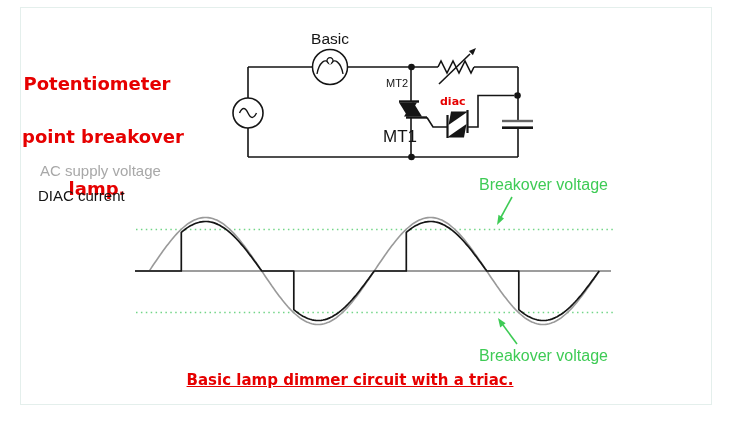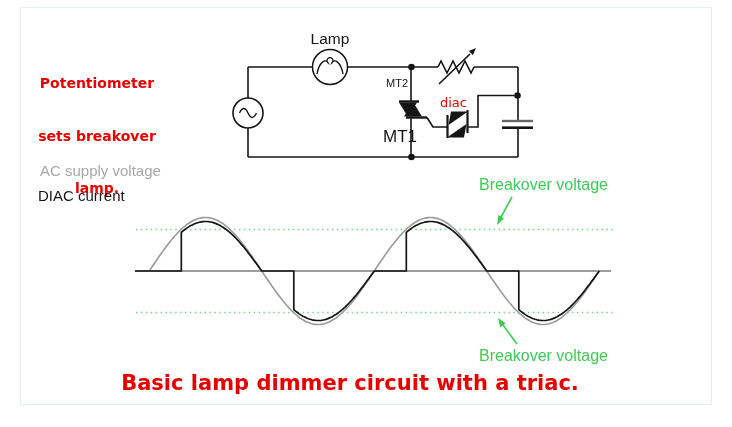--- a/index.html
+++ b/index.html
@@ -5,34 +5,34 @@
   :root{
     --red:#e60000; --green:#3ecb55; --green-dot:#72d587;
     --gray-wave:#9a9a9a; --gray-label:#a8a8a8; --ink:#151515; --axis:#7d7d7d;
   }
   html,body{margin:0;padding:0;background:#fff;}
   .canvas{position:relative;width:732px;height:427px;background:#ffffff;overflow:hidden;
           font-family:"Liberation Sans", sans-serif;}
   svg.art{position:absolute;left:0;top:0;}
   .lbl{position:absolute;white-space:pre;color:var(--ink);}
   .note{left:22px;top:40px;width:150px;text-align:center;color:var(--red);
-        font-family:"DejaVu Sans", sans-serif;font-weight:bold;font-size:14px;line-height:17.5px;}
+        font-family:"DejaVu Sans", sans-serif;font-weight:bold;font-size:18px;line-height:17.5px;}
   .lamp-lbl{left:305px;top:30px;width:50px;text-align:center;font-size:15.5px;}
   .acsrc{left:150px;top:98px;width:79px;text-align:right;font-size:13.5px;line-height:14.5px;}
   .mt2{left:386px;top:77px;font-size:11px;}
   .mt1{left:383px;top:127px;font-size:17px;}
-  .diac-lbl{left:440px;top:95px;font-size:13px;font-weight:normal;color:var(--red);
+  .diac-lbl{left:440px;top:95px;font-size:11px;font-weight:bold;color:var(--red);
             font-family:"DejaVu Sans", sans-serif;}
   .supply-lbl{left:40px;top:162px;font-size:15px;color:var(--gray-label);}
   .diaccur-lbl{left:38px;top:187px;font-size:15px;color:var(--ink);}
   .brk{position:absolute;font-size:16px;color:var(--green);}
   .brk-top{left:479px;top:176px;}
   .brk-bot{left:479px;top:347px;}
   .title{left:20px;top:371px;width:660px;text-align:center;color:var(--red);
-         font-family:"DejaVu Sans", sans-serif;font-weight:bold;font-size:21px;}
+         font-family:"DejaVu Sans", sans-serif;font-weight:bold;font-size:15px;text-decoration:underline;}
 </style>
 </head>
 <body>
 
 <div class="canvas">
 
   <svg class="art" width="732" height="427" viewBox="0 0 732 427">
 
     <rect x="20.5" y="7.5" width="691" height="397" fill="none" stroke="#e4efec" stroke-width="1"></rect>
 
@@ -98,25 +98,25 @@
       </g>
       <g stroke="#3ecb55" stroke-width="1.6">
         <line x1="517" y1="344" x2="503" y2="325"></line>
         <polygon points="498,318 500.2,327.6 505.6,323.2" fill="#3ecb55" stroke="none"></polygon>
       </g>
     </g>
   </svg>
 
   <div class="lbl note">
     <div>Potentiometer</div>
-    <div>sets breakover</div>
+    <div>point breakover</div>
     <div>lamp.</div>
   </div>
 
-  <div class="lbl lamp-lbl">Lamp</div>
+  <div class="lbl lamp-lbl">Basic</div>
 
 
   <div class="lbl mt2">MT2</div>
   <div class="lbl mt1">MT1</div>
   <div class="lbl diac-lbl">diac</div>
 
   <div class="lbl diaccur-lbl">DIAC current</div>
   <div class="lbl supply-lbl">AC supply voltage</div>
 
   <div class="brk brk-top">Breakover voltage</div>

